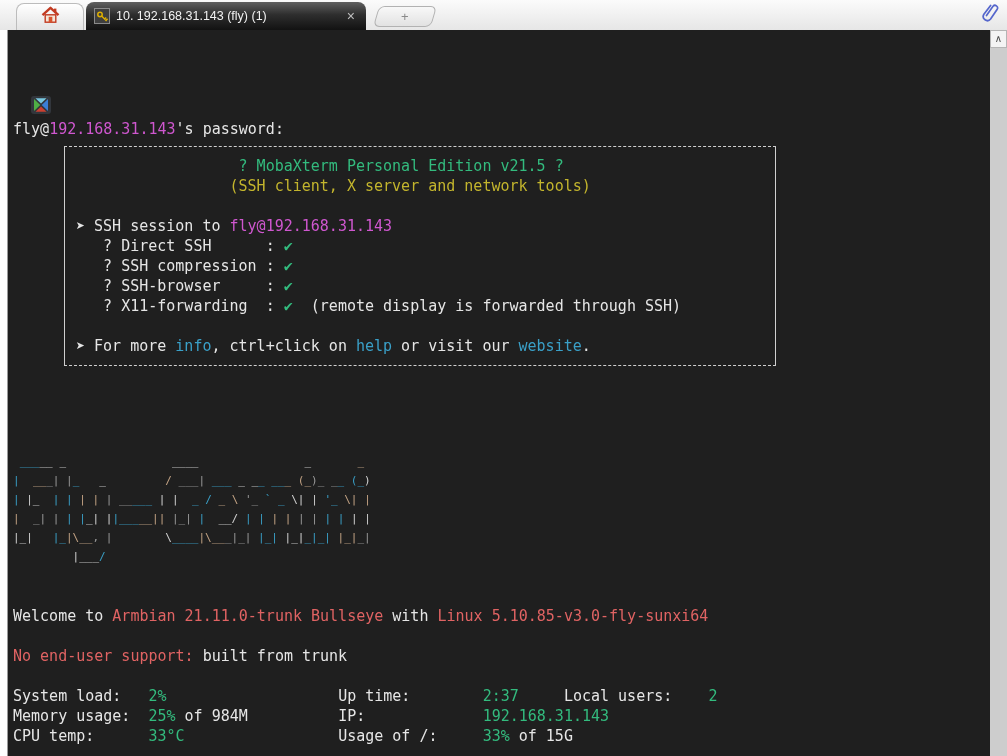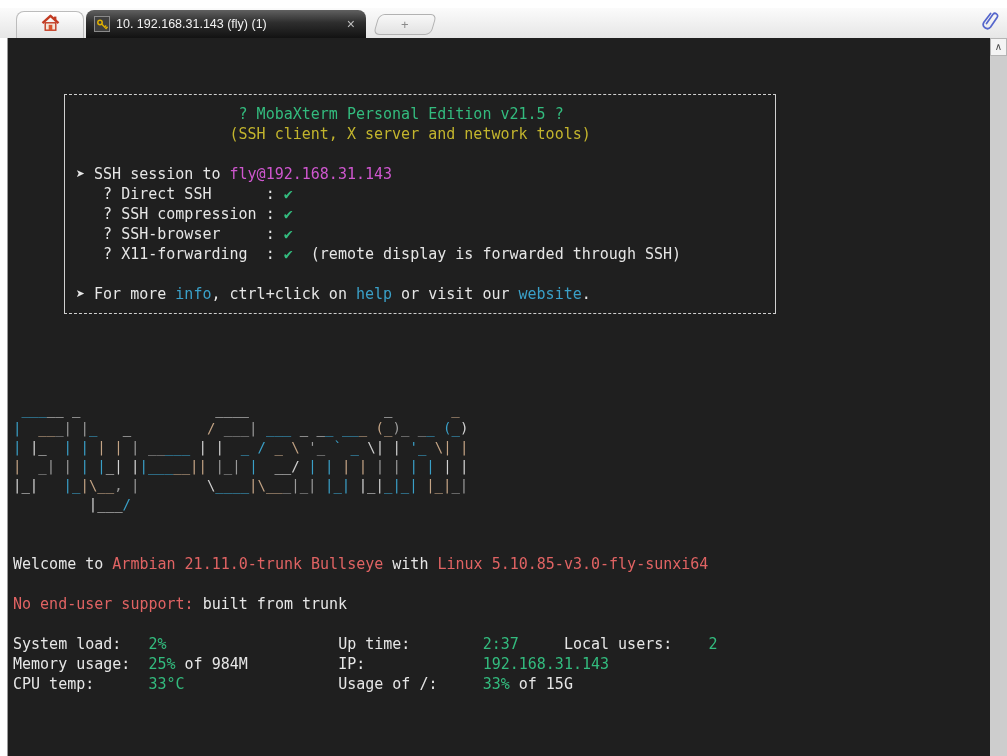--- a/index.html
+++ b/index.html
@@ -1,18 +1,18 @@
 <!DOCTYPE html>
 <html style="--bg: #1f1f1f; --fg: #e6e6e6; --green: #33bb7e; --red: #e06363; --yellow: #c3b52d; --magenta: #cf57cf; --cyan: #3aa0c8; --box_border: #cfcfcf; --cursor: #b8b8b8; --paperclip_blue: #5566cc;"><head>
 <meta charset="utf-8">
 <style>
   * { margin:0; padding:0; box-sizing:border-box; }
   html,body { width:1007px; height:756px; overflow:hidden; background:#ffffff;
     font-family:"Liberation Sans", sans-serif; }
-  #app { position:relative; width:1007px; height:604px;margin-top:8px; }
+  #app { position:relative; width:1007px; height:604px; }
 
   
   .tabbar { position:relative; width:100%; height:30px;
     background:linear-gradient(#fbfbfb,#e6e6e6); }
   .tab-home { position:absolute; left:16px; top:3px; width:68px; height:27px;
     background:linear-gradient(#ffffff,#e3e3e3); border:1px solid #bcbcbc; border-bottom:none;
     border-radius:8px 8px 0 0; display:flex; align-items:center; justify-content:center; cursor:pointer; }
   .tab-active { position:absolute; left:86px; top:2px; width:280px; height:28px;
     background:linear-gradient(#606060,#2e2e2e 45%,#121212); border-radius:8px 8px 0 0;
     display:flex; align-items:center; padding:0 8px; gap:6px; cursor:pointer; }
@@ -32,21 +32,21 @@
   .main { display:flex; width:100%; height:726px; }
   .gutter { width:8px; background:#ffffff; border-right:1px solid #9a9a9a; flex:0 0 auto; }
   .term { flex:1; background:var(--bg,#1f1f1f); color:var(--fg,#e6e6e6);
     font-family:"DejaVu Sans Mono","DejaVu Sans",monospace; font-size:15px; line-height:20px;
     padding:6px 0 0 5px; white-space:pre; overflow:hidden; cursor:text; }
   .term-line { height:20px; white-space:pre; }
 
   .banner-box { width:712px; margin:10px 0 14px 51px; padding:9px 11px;
     border:1px solid var(--box_border,#cfcfcf); border-top-style:dashed; border-bottom-style:dashed; }
 
-  .ascii-art { margin-top:32px; font-family:inherit; font-size:14px; line-height:19px; white-space:pre; }
+  .ascii-art { margin-top:32px; font-family:inherit; font-size:11px; line-height:19px; white-space:pre; }
 
   .c-green   { color:var(--green,#33bb7e); }
   .c-red     { color:var(--red,#e06363); }
   .c-yellow  { color:var(--yellow,#c3b52d); }
   .c-magenta { color:var(--magenta,#cf57cf); }
   .c-cyan    { color:var(--cyan,#3aa0c8); }
   .und { }
 
   .term-icon { display:inline-block; vertical-align:-3px; margin-right:7px; }
 
@@ -91,20 +91,29 @@
       <span><svg width="17" height="24" viewBox="0 0 17 24">
             <path d="M4.5 14.5 L11 5.2 a2.6 2.6 0 0 1 4.2 3 L8.6 18 a4.1 4.1 0 0 1 -6.7 -4.7 L8.6 4.5" fill="none" stroke="#5566cc" stroke-width="1.7" stroke-linecap="round"></path>
           </svg></span>
     </div>
   </div>
 
   <div class="main">
     <div class="gutter"></div>
 
     <div class="term">
+      <div id="pw-line"><div class="term-line">
+  <span class="term-icon"><svg width="20" height="18" viewBox="0 0 20 18">
+                <rect width="20" height="18" rx="3" fill="#32363c"></rect>
+                <path d="M3 3 L9.3 9 L3 15 Z" fill="#4fae45"></path>
+                <path d="M17 3 L10.7 9 L17 15 Z" fill="#3b7fd6"></path>
+                <path d="M4.5 15.8 L10 10.5 L15.5 15.8 Z" fill="#cc4030"></path>
+                <path d="M4.5 2.2 L10 7.5 L15.5 2.2 Z" fill="#79c9e0"></path>
+              </svg></span>
+<span>fly@</span><span class="c-magenta">192.168.31.143</span><span>'s password:</span></div></div>
       <div class="banner-box" id="banner-box"><div class="term-line"><span class="c-green">                  ? MobaXterm Personal Edition v21.5 ?</span></div><div class="term-line"><span class="c-yellow">                 (SSH client, X server and network tools)</span></div><div class="term-line">&nbsp;</div><div class="term-line"><span>➤ SSH session to </span><span class="c-magenta">fly@192.168.31.143</span></div><div class="term-line"><span>   ? Direct SSH      : </span><span class="c-green">✔</span></div><div class="term-line"><span>   ? SSH compression : </span><span class="c-green">✔</span></div><div class="term-line"><span>   ? SSH-browser     : </span><span class="c-green">✔</span></div><div class="term-line"><span>   ? X11-forwarding  : </span><span class="c-green">✔</span><span>  (remote display is forwarded through SSH)</span></div><div class="term-line">&nbsp;</div><div class="term-line"><span>➤ For more </span><span class="c-cyan">info</span><span>, ctrl+click on </span><span class="c-cyan und">help</span><span> or visit our </span><span class="c-cyan und">website</span><span>.</span></div></div>
       <div class="ascii-art" id="ascii-art"><div><span> </span><span style="color: rgb(58, 160, 200);">___</span><span style="color: rgb(210, 210, 210);">__</span><span> </span><span style="color: rgb(210, 210, 210);">_</span><span>                </span><span style="color: rgb(210, 210, 210);">____</span><span>                </span><span style="color: rgb(210, 210, 210);">_</span><span>       </span><span style="color: rgb(196, 164, 133);">_</span><span> </span></div><div><span style="color: rgb(58, 160, 200);">|</span><span>  </span><span style="color: rgb(196, 164, 133);">__</span><span style="color: rgb(154, 154, 154);">_|</span><span> </span><span style="color: rgb(154, 154, 154);">|</span><span style="color: rgb(58, 160, 200);">_</span><span>   </span><span style="color: rgb(210, 210, 210);">_</span><span>         </span><span style="color: rgb(196, 164, 133);">/</span><span> </span><span style="color: rgb(154, 154, 154);">___|</span><span> </span><span style="color: rgb(58, 160, 200);">___</span><span> </span><span style="color: rgb(210, 210, 210);">_</span><span> </span><span style="color: rgb(210, 210, 210);">_</span><span style="color: rgb(58, 160, 200);">_</span><span> </span><span style="color: rgb(58, 160, 200);">__</span><span style="color: rgb(196, 164, 133);">_</span><span> </span><span style="color: rgb(196, 164, 133);">(_</span><span style="color: rgb(154, 154, 154);">)_</span><span> </span><span style="color: rgb(154, 154, 154);">_</span><span style="color: rgb(58, 160, 200);">_</span><span> </span><span style="color: rgb(58, 160, 200);">(_</span><span style="color: rgb(210, 210, 210);">)</span></div><div><span style="color: rgb(58, 160, 200);">|</span><span> </span><span style="color: rgb(210, 210, 210);">|_</span><span>  </span><span style="color: rgb(58, 160, 200);">|</span><span> </span><span style="color: rgb(58, 160, 200);">|</span><span> </span><span style="color: rgb(196, 164, 133);">|</span><span> </span><span style="color: rgb(196, 164, 133);">|</span><span> </span><span style="color: rgb(154, 154, 154);">|</span><span> </span><span style="color: rgb(154, 154, 154);">__</span><span style="color: rgb(58, 160, 200);">___</span><span> </span><span style="color: rgb(210, 210, 210);">|</span><span> </span><span style="color: rgb(210, 210, 210);">|</span><span>  </span><span style="color: rgb(58, 160, 200);">_</span><span> </span><span style="color: rgb(58, 160, 200);">/</span><span> </span><span style="color: rgb(196, 164, 133);">_</span><span> </span><span style="color: rgb(196, 164, 133);">\</span><span> </span><span style="color: rgb(154, 154, 154);">'_</span><span> </span><span style="color: rgb(58, 160, 200);">`</span><span> </span><span style="color: rgb(58, 160, 200);">_</span><span> </span><span style="color: rgb(210, 210, 210);">\|</span><span> </span><span style="color: rgb(210, 210, 210);">|</span><span> </span><span style="color: rgb(58, 160, 200);">'_</span><span> </span><span style="color: rgb(196, 164, 133);">\|</span><span> </span><span style="color: rgb(196, 164, 133);">|</span></div><div><span style="color: rgb(196, 164, 133);">|</span><span>  </span><span style="color: rgb(154, 154, 154);">_|</span><span> </span><span style="color: rgb(154, 154, 154);">|</span><span> </span><span style="color: rgb(58, 160, 200);">|</span><span> </span><span style="color: rgb(58, 160, 200);">|</span><span style="color: rgb(210, 210, 210);">_|</span><span> </span><span style="color: rgb(210, 210, 210);">|</span><span style="color: rgb(58, 160, 200);">|___</span><span style="color: rgb(196, 164, 133);">__||</span><span> </span><span style="color: rgb(154, 154, 154);">|_|</span><span> </span><span style="color: rgb(58, 160, 200);">|</span><span>  </span><span style="color: rgb(210, 210, 210);">__/</span><span> </span><span style="color: rgb(58, 160, 200);">|</span><span> </span><span style="color: rgb(58, 160, 200);">|</span><span> </span><span style="color: rgb(196, 164, 133);">|</span><span> </span><span style="color: rgb(196, 164, 133);">|</span><span> </span><span style="color: rgb(154, 154, 154);">|</span><span> </span><span style="color: rgb(154, 154, 154);">|</span><span> </span><span style="color: rgb(58, 160, 200);">|</span><span> </span><span style="color: rgb(58, 160, 200);">|</span><span> </span><span style="color: rgb(210, 210, 210);">|</span><span> </span><span style="color: rgb(210, 210, 210);">|</span></div><div><span style="color: rgb(210, 210, 210);">|_|</span><span>   </span><span style="color: rgb(58, 160, 200);">|_</span><span style="color: rgb(196, 164, 133);">|\__</span><span style="color: rgb(154, 154, 154);">,</span><span> </span><span style="color: rgb(154, 154, 154);">|</span><span>        </span><span style="color: rgb(210, 210, 210);">\</span><span style="color: rgb(58, 160, 200);">____</span><span style="color: rgb(196, 164, 133);">|\__</span><span style="color: rgb(154, 154, 154);">_|_|</span><span> </span><span style="color: rgb(58, 160, 200);">|_|</span><span> </span><span style="color: rgb(210, 210, 210);">|_|</span><span style="color: rgb(58, 160, 200);">_|_|</span><span> </span><span style="color: rgb(196, 164, 133);">|_|</span><span style="color: rgb(154, 154, 154);">_|</span></div><div><span>         </span><span style="color: rgb(210, 210, 210);">|___</span><span style="color: rgb(58, 160, 200);">/</span><span>                                        </span></div></div>
       <div id="body-lines"><div class="term-line"><span>Welcome to </span><span class="c-red">Armbian 21.11.0-trunk Bullseye</span><span> with </span><span class="c-red">Linux 5.10.85-v3.0-fly-sunxi64</span></div><div class="term-line">&nbsp;</div><div class="term-line"><span class="c-red">No end-user support:</span><span> built from trunk</span></div><div class="term-line">&nbsp;</div><div class="term-line"><span>System load:   </span><span class="c-green">2%</span><span>                   </span><span>Up time:        </span><span class="c-green">2:37</span><span>     </span><span>Local users:    </span><span class="c-green">2</span></div><div class="term-line"><span>Memory usage:  </span><span class="c-green">25%</span><span> of 984M</span><span>          </span><span>IP:             </span><span class="c-green">192.168.31.143</span></div><div class="term-line"><span>CPU temp:      </span><span class="c-green">33°C</span><span>                 </span><span>Usage of /:     </span><span class="c-green">33%</span><span> of 15G</span></div><div class="term-line">&nbsp;</div></div>
     </div>
 
     <div class="scrollbar">
       <div class="scroll-btn">∧</div>
       <div class="scroll-track"></div>
     </div>
   </div>

